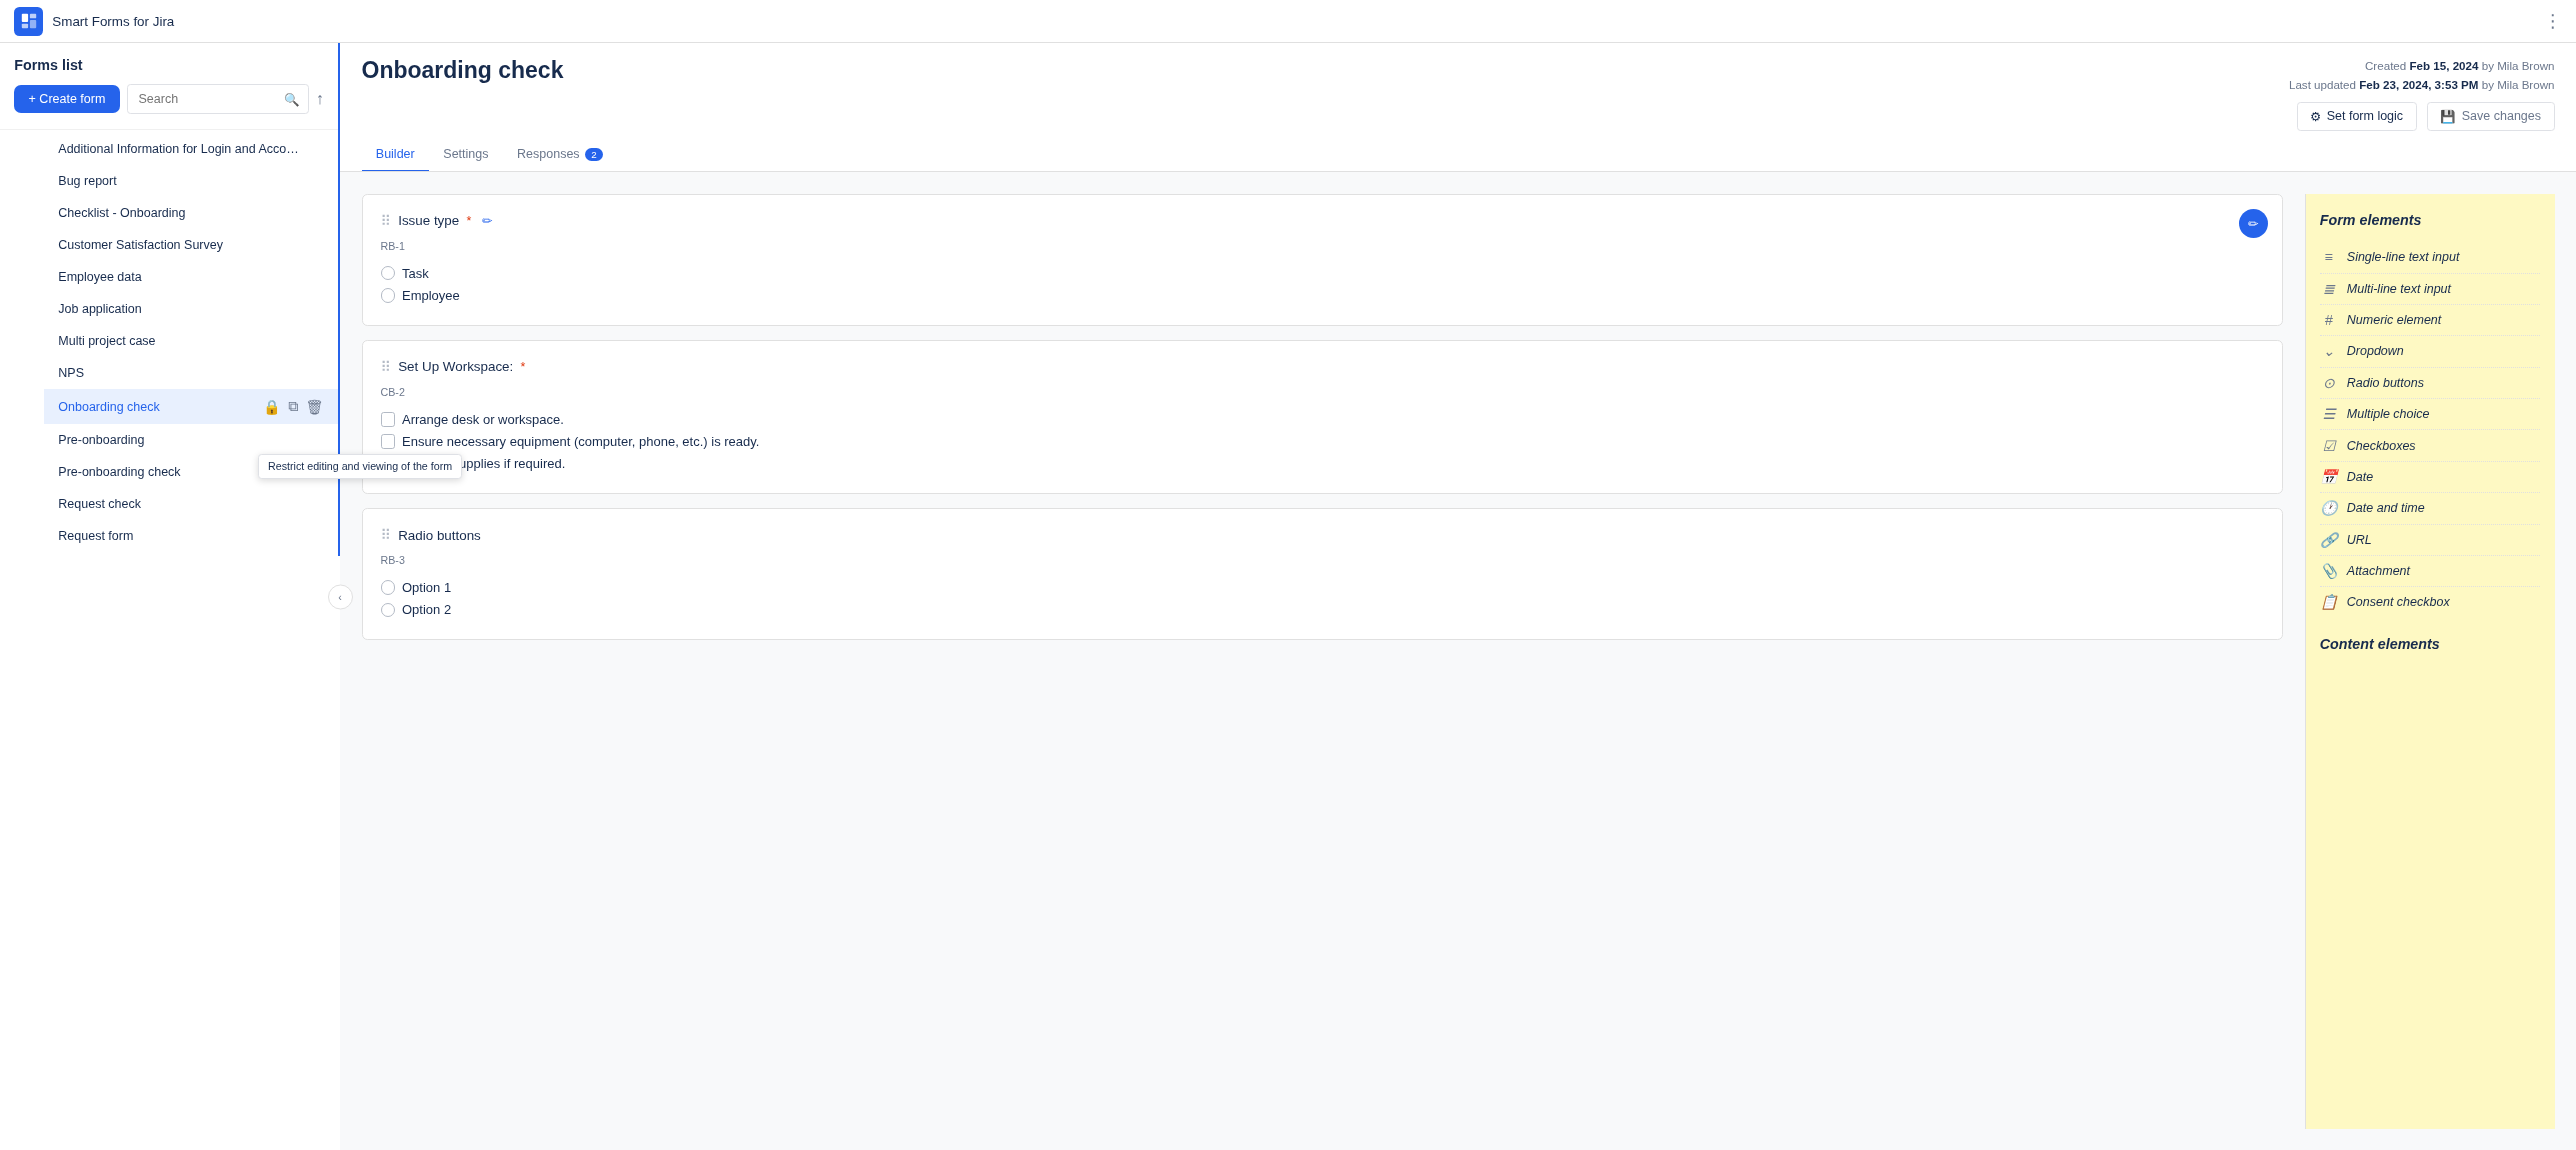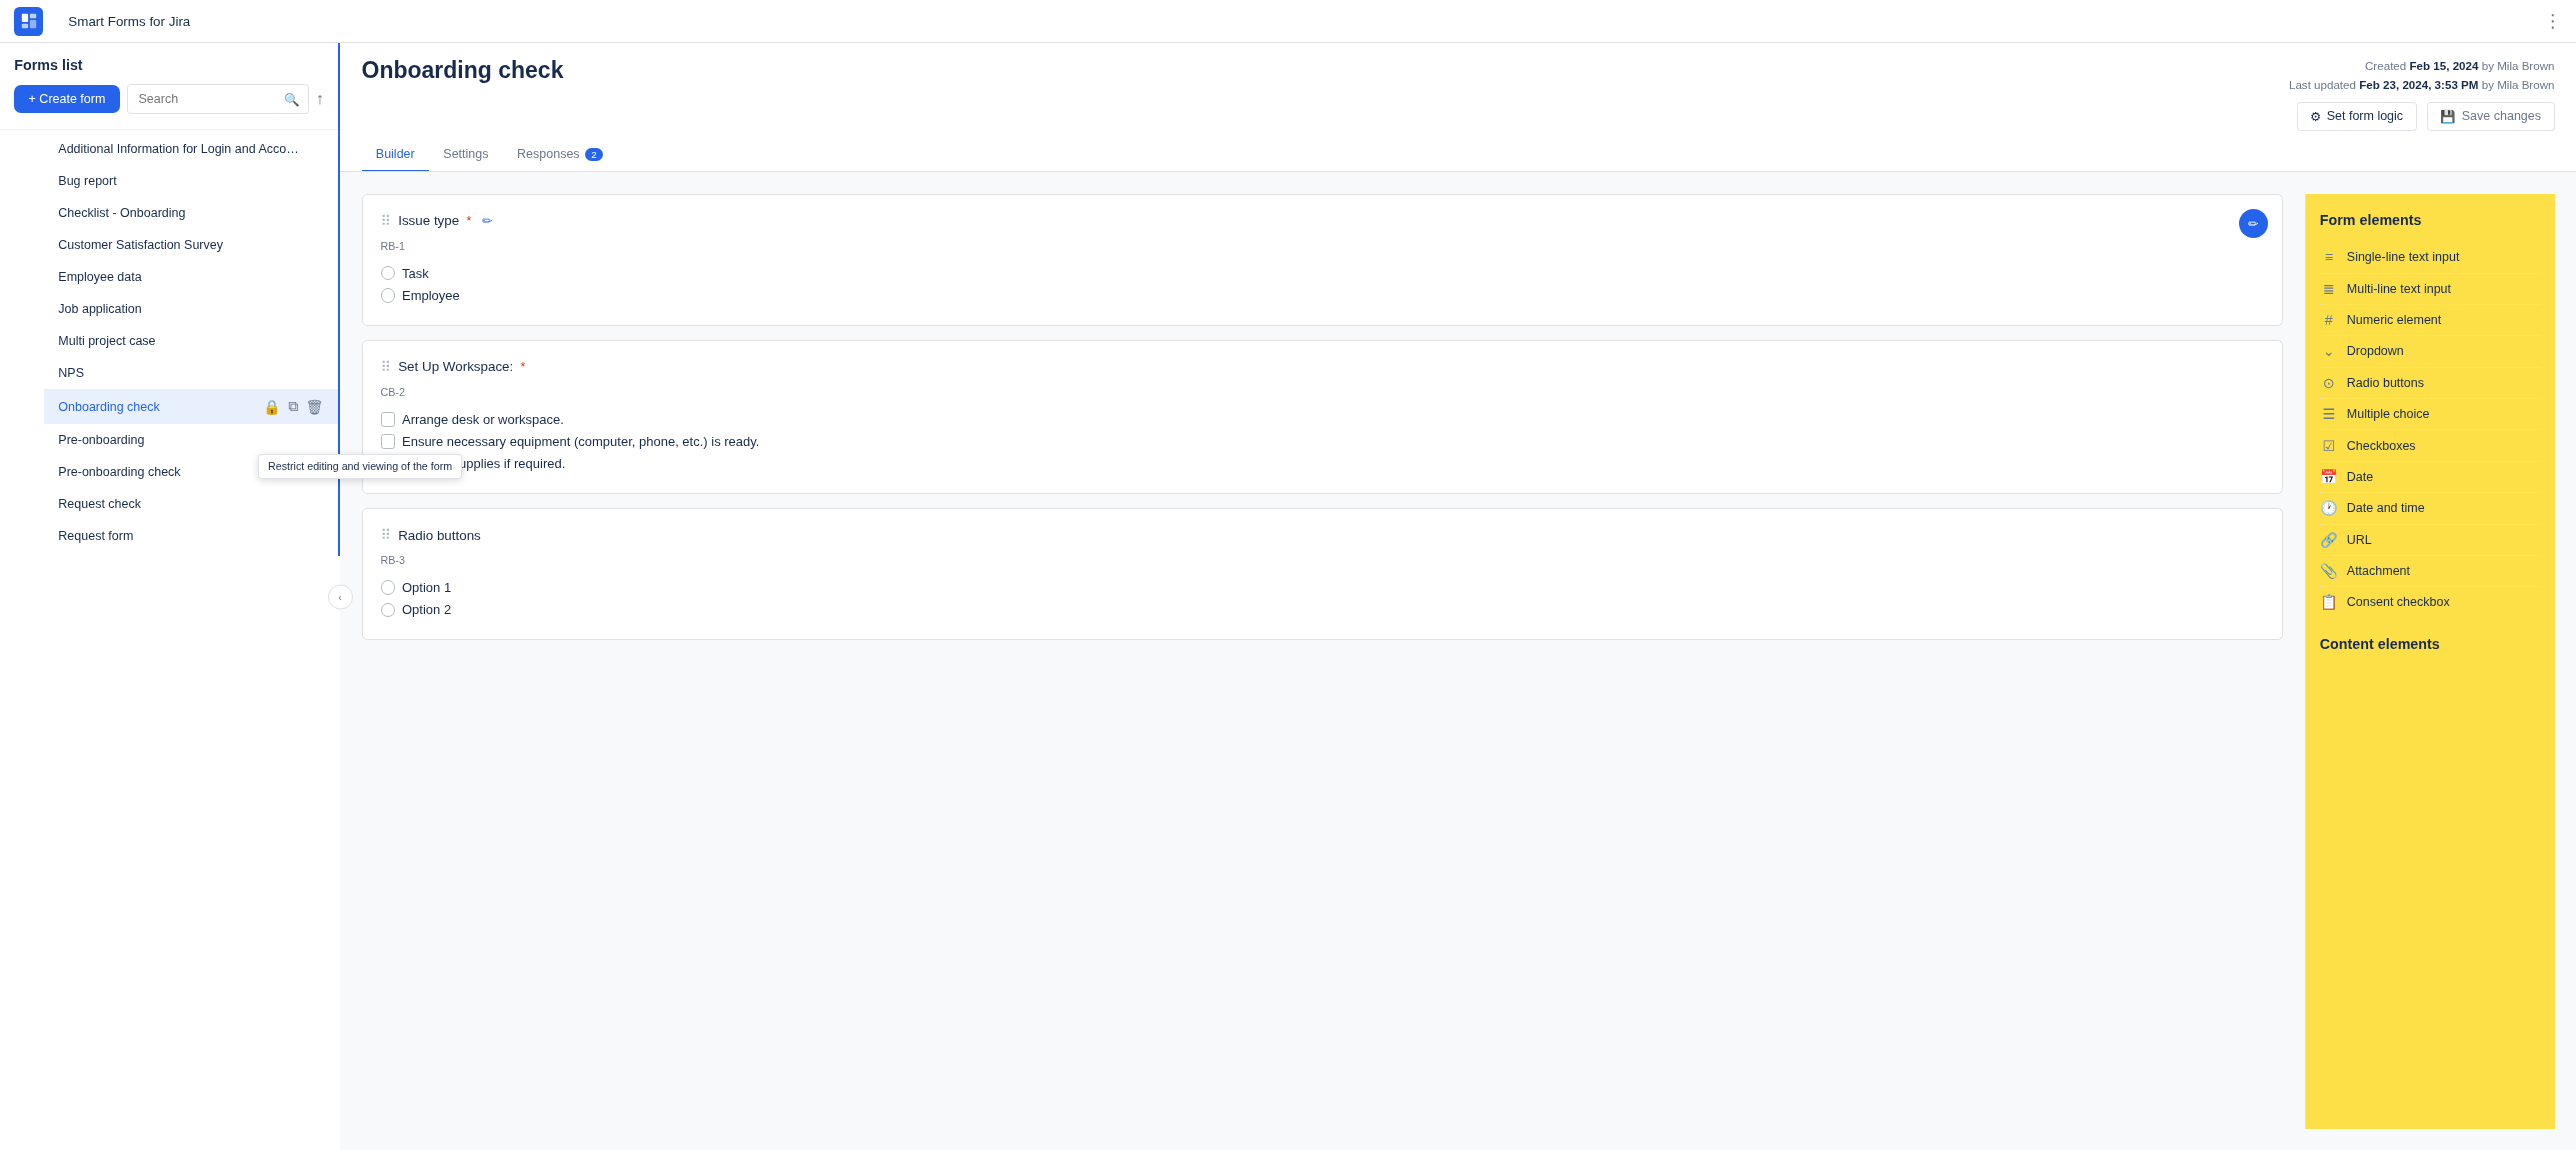--- a/index.html
+++ b/index.html
@@ -1,20 +1,20 @@
 <!DOCTYPE html>
 <html style="font-size:14.3px"><head>
   <meta charset="utf-8">
   <style>
     * { box-sizing: border-box; margin: 0; padding: 0; }
     body { font-family: -apple-system, BlinkMacSystemFont, 'Segoe UI', Arial, sans-serif; font-size: 12.5px; color: #172b4d; background: #fff; overflow: hidden; height: 100vh; }
 
     
     .topbar { display: flex; align-items: center; justify-content: space-between; height: 43px; padding: 0 14.3px; border-bottom: 0.9px solid #e0e0e0; background: #fff; }
-    .topbar-left { display: flex; align-items: center; gap: 25px; }
+    .topbar-left { display: flex; align-items: center; gap: 9px; }
     .topbar-logo { width: 29px; height: 29px; background: #2563eb; border-radius: 5.4px; display: flex; align-items: center; justify-content: center; color: #fff; font-size: 14.3px; }
     .topbar-title { font-size: 13.4px; font-weight: 500; color: #172b4d; }
     .topbar-more { font-size: 18px; color: #6b778c; cursor: pointer; }
 
     
     .layout { display: flex; height: calc(100vh - 43px); }
 
     
     .sidebar { width: 340px; min-width: 340px; border-right: 2.7px solid #2563eb; display: flex; flex-direction: column; background: #fff; }
     .sidebar-header { padding: 14.3px; border-bottom: 0.9px solid #f0f0f0; }
@@ -67,21 +67,21 @@
     .field-edit-icon { color: #2563eb; font-size: 12.5px; margin-left: 3.6px; }
     .field-code { font-size: 10.7px; color: #6b778c; margin-bottom: 10.7px; }
     .radio-option { display: flex; align-items: center; gap: 7.2px; padding: 3.6px 0; }
     .radio-circle { width: 14.3px; height: 14.3px; border-radius: 50%; border: 1.8px solid #b3bac5; display: inline-block; }
     .option-label { font-size: 13px; color: #172b4d; }
     .checkbox-option { display: flex; align-items: center; gap: 7.2px; padding: 3.6px 0; }
     .checkbox-box { width: 14.3px; height: 14.3px; border: 1.8px solid #b3bac5; border-radius: 2.7px; display: inline-block; }
     .card-edit-btn { position: absolute; top: 14.3px; right: 14.3px; background: #2563eb; color: #fff; border: none; border-radius: 50%; width: 29px; height: 29px; display: flex; align-items: center; justify-content: center; cursor: pointer; font-size: 12.5px; }
 
     
-    .right-panel { width: 250px; min-width: 250px; background: #fde047; border-left: 0.9px solid #e0e0e0; padding: 18px 14.3px; overflow-y: auto; }
+    .right-panel { width: 250px; min-width: 250px; background: #fef9c3; border-left: 0.9px solid #e0e0e0; padding: 18px 14.3px; overflow-y: auto; font-style: italic; }
     .panel-section-title { font-size: 14.3px; font-weight: 600; color: #172b4d; margin-bottom: 14.3px; }
     .element-item { display: flex; align-items: center; gap: 9px; padding: 7.2px 0; border-bottom: 0.9px dotted #e0e0e0; cursor: pointer; }
     .element-item:last-child { border-bottom: none; }
     .element-icon { color: #6b778c; font-size: 14.3px; width: 18px; text-align: center; }
     .element-label { font-size: 12.5px; color: #172b4d; }
     .content-section-title { font-size: 14.3px; font-weight: 600; color: #172b4d; margin: 18px 0 14.3px 0; }
 
     
     .collapse-btn { position: absolute; right: -12.5px; top: 50%; transform: translateY(-50%); width: 25px; height: 25px; background: #fff; border: 0.9px solid #e0e0e0; border-radius: 50%; display: flex; align-items: center; justify-content: center; cursor: pointer; z-index: 10; font-size: 10.7px; color: #6b778c; }
     .sidebar-wrapper { position: relative; }

